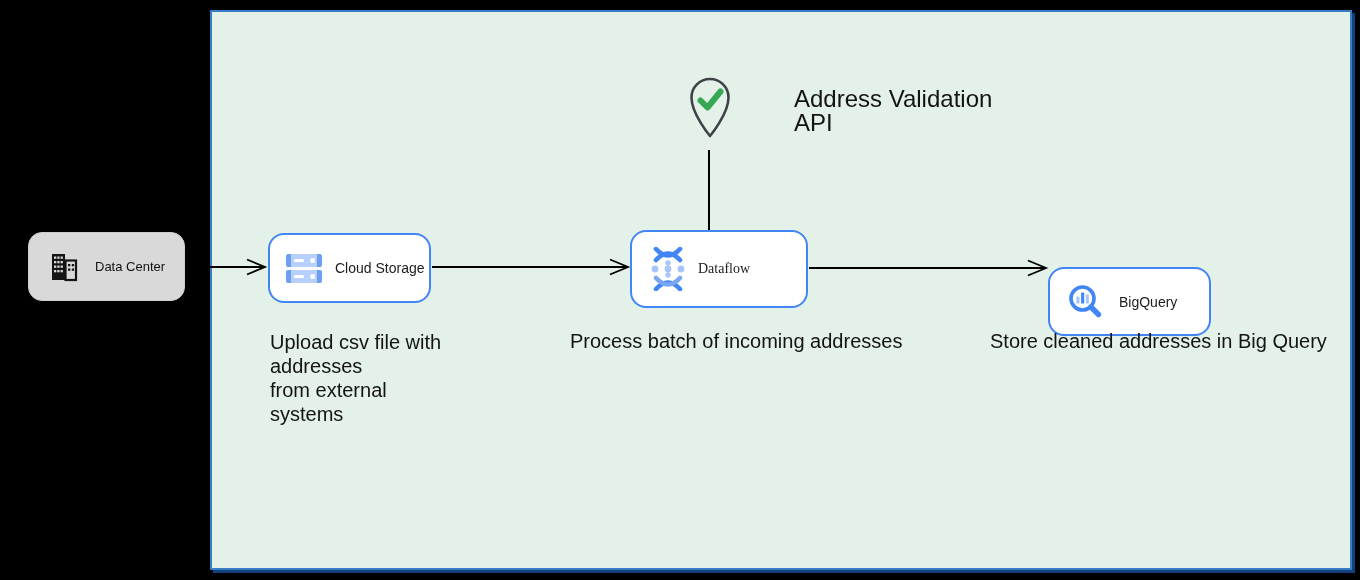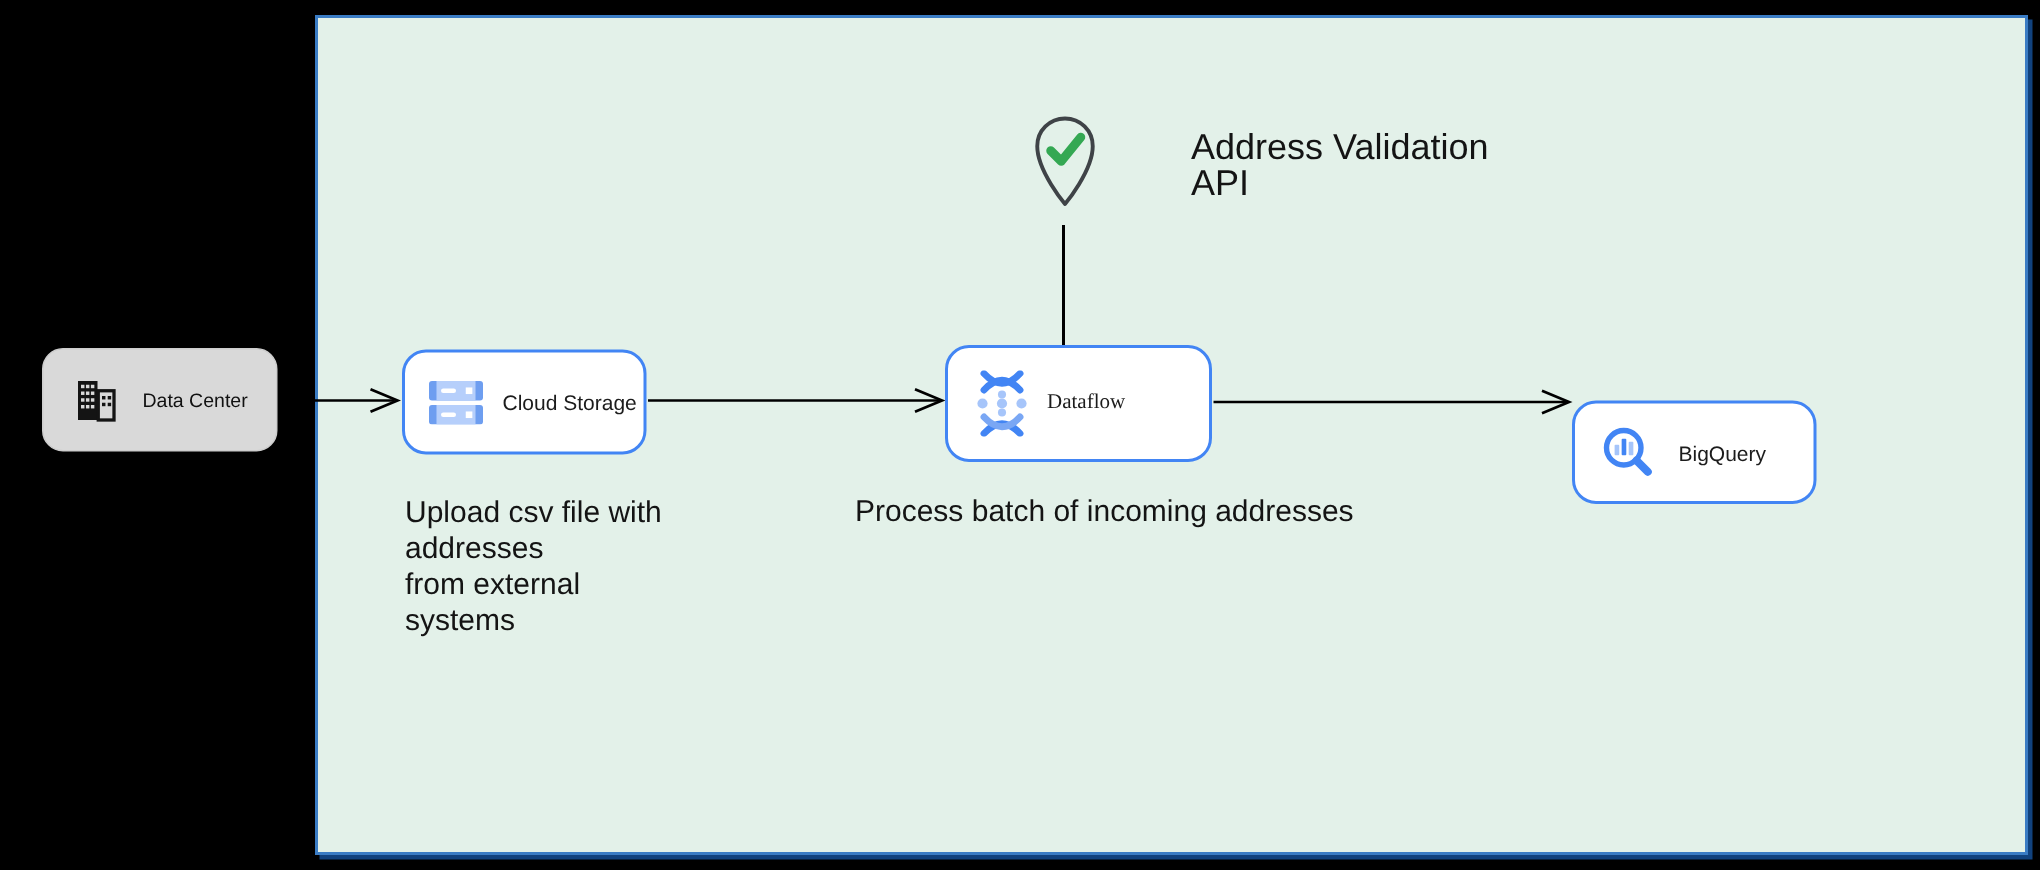--- a/index.html
+++ b/index.html
@@ -210,14 +210,15 @@
     <path d="M14.5 24.5 L21.5 31.5 L34.5 15.5" fill="none" stroke="#34a853" stroke-width="6" stroke-linecap="round" stroke-linejoin="round"></path>
   </svg>
   <div class="annotation-text">Address Validation
 API</div>
 
   <div class="caption caption-process">Process batch of incoming addresses</div>
   <div class="caption caption-upload">Upload csv file with
 addresses
 from external
 systems</div>
+  <div class="caption caption-store">Store cleaned addresses in Big Query</div>
 
 </div>
 
 </body></html>

